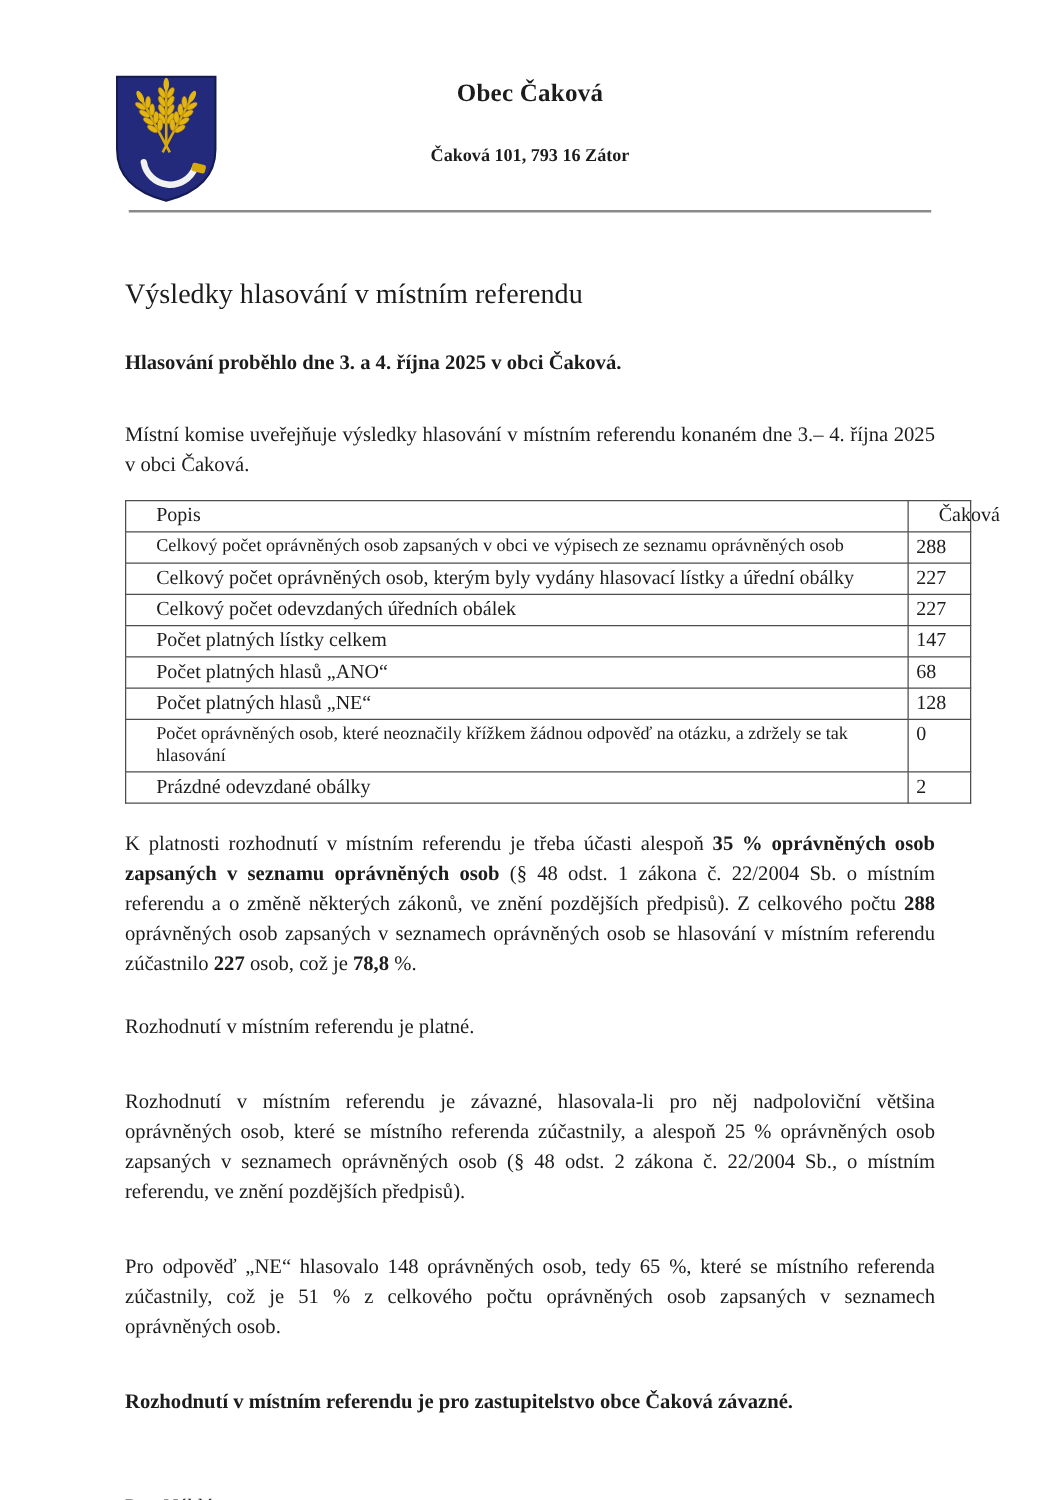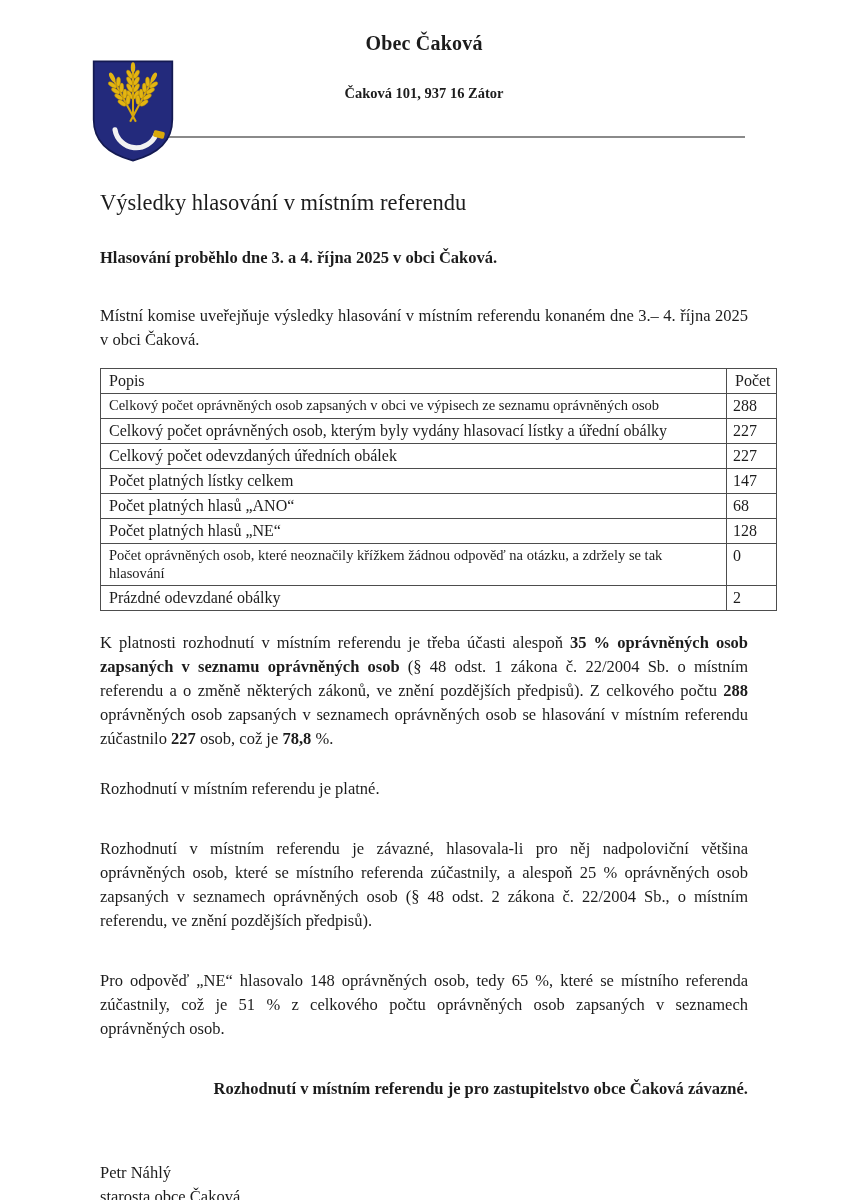--- a/index.html
+++ b/index.html
@@ -8,21 +8,21 @@
     position: relative;
     width: 848px;
     height: 1200px;
     margin: 0 auto;
     background: #ffffff;
     font-family: "Liberation Serif", "DejaVu Serif", serif;
     color: #1c1c1c;
     overflow: hidden;
   }
   
-  .header { position: relative; padding-top: 32px; text-align: center; }
+  .header { position: relative; padding-top: 64px; text-align: center; }
   .crest {
     position: absolute;
     left: 90px; top: 58px;
     width: 86px; height: 108px;
   }
   .org-name { font-size: 20px; font-weight: bold; letter-spacing: .2px; }
   .org-address { margin-top: 30px; font-size: 14.5px; font-weight: bold; }
   .rule {
     margin: 34px 103px 0 103px;
     border: 0;
@@ -46,36 +46,36 @@
   p.body-par .b { font-weight: bold; }
   
   table.results {
     margin-top: 16px;
     width: 676px;
     border-collapse: collapse;
     table-layout: fixed;
   }
   table.results th, table.results td {
     border: 1px solid #4d4d4d;
-    padding: 2px 8px 3px 8px;
+    padding: 2px 8px 3px 24px;
     vertical-align: top;
     text-align: left;
     font-size: 16px;
     line-height: 19px;
     font-weight: normal;
   }
   table.results col.c-popis { width: 626px; }
   table.results col.c-pocet { width: 50px; }
   table.results td.num { padding-left: 6px; }
   table.results tr.small td.desc { font-size: 14.5px; line-height: 18px; }
   
   .statement { margin-top: 26px; font-size: 16.5px; line-height: 24px; }
   .conclusion {
     margin-top: 38px;
-    text-align: right;
+    text-align: left;
     font-size: 16.5px;
     font-weight: bold;
   }
   .signature { margin-top: 62px; font-size: 16.5px; line-height: 24px; }
 </style>
 </head>
 <body>
 
 <div class="page">
 
@@ -100,41 +100,41 @@
           </g>
         </defs>
         <use href="#ear" transform="translate(50,16)"></use>
         <use href="#ear" transform="translate(28,27) rotate(-28)"></use>
         <use href="#ear" transform="translate(72,27) rotate(28)"></use>
         <path d="M29,84 A25,25 0 0 0 77,89" fill="none" stroke="#f2f2f2" stroke-width="6" stroke-linecap="round"></path>
         <rect x="75" y="84" width="13" height="8" rx="2" fill="#d8a90c" transform="rotate(14 75 84)"></rect>
       </svg>
     </div>
     <div class="org-name">Obec Čaková</div>
-    <div class="org-address">Čaková 101, 937 16 Zátor</div>
+    <div class="org-address">Čaková 101, 793 16 Zátor</div>
   </div>
   <hr class="rule">
 
   <div class="content">
 
     <h1 class="doc-title">Výsledky hlasování v místním referendu</h1>
 
     <div class="intro-bold">Hlasování proběhlo dne 3. a 4. října 2025 v obci Čaková.</div>
 
     <p class="body-par">Místní komise uveřejňuje výsledky hlasování v místním referendu konaném dne 3.– 4. října 2025 v obci Čaková.</p>
 
     <table class="results">
       <colgroup>
           <col class="c-popis">
           <col class="c-pocet">
         </colgroup>
       <thead>
         <tr>
           <th>Popis</th>
-          <th>Počet</th>
+          <th>Čaková</th>
         </tr>
       </thead>
       <tbody>
         <tr class="small">
           <td class="desc">Celkový počet oprávněných osob zapsaných v obci ve výpisech ze seznamu oprávněných osob</td>
           <td class="num">288</td>
         </tr>
         <tr>
           <td class="desc">Celkový počet oprávněných osob, kterým byly vydány hlasovací lístky a úřední obálky</td>
           <td class="num">227</td>

